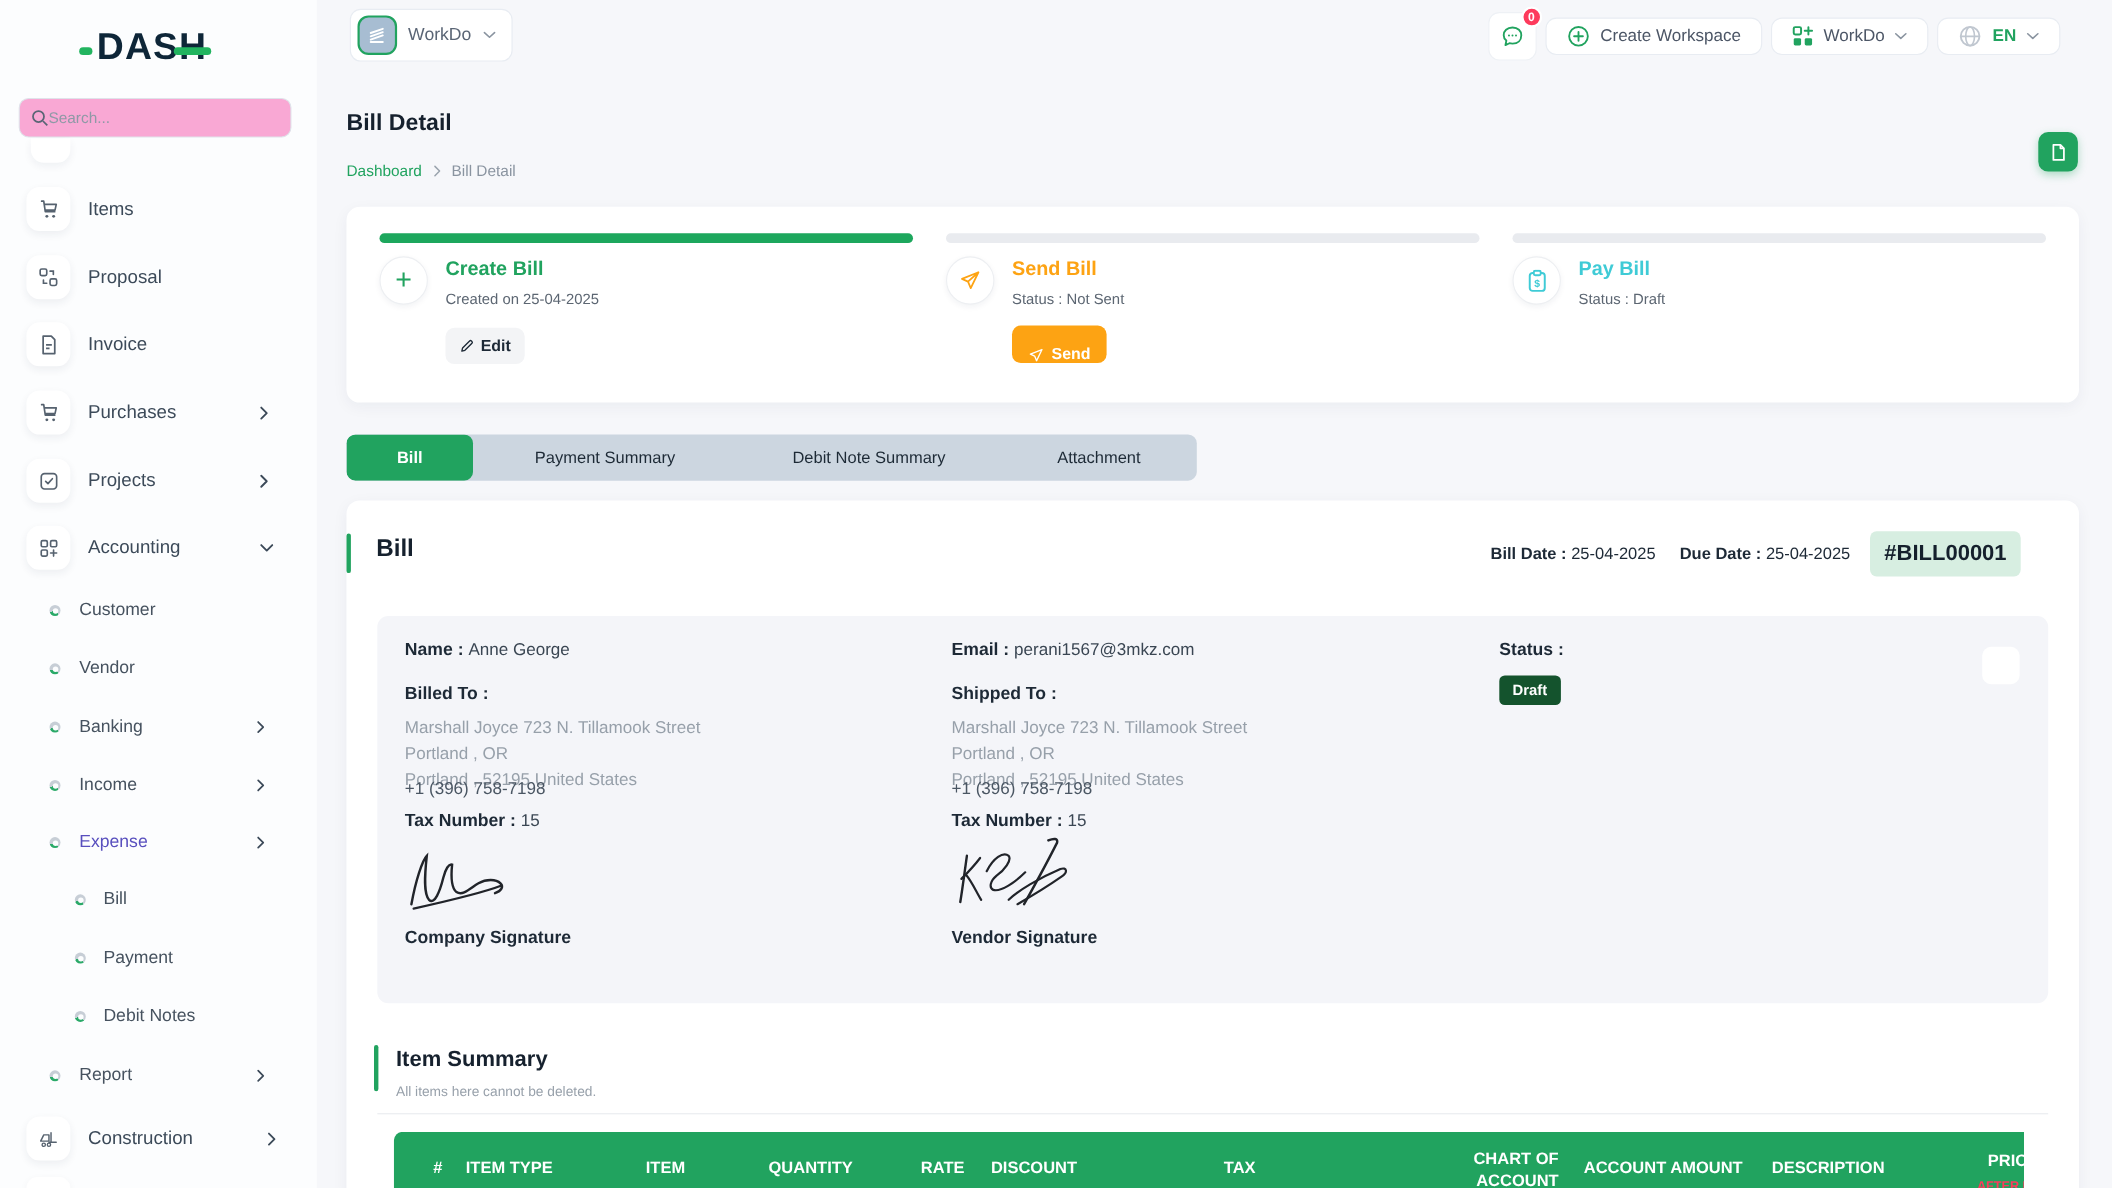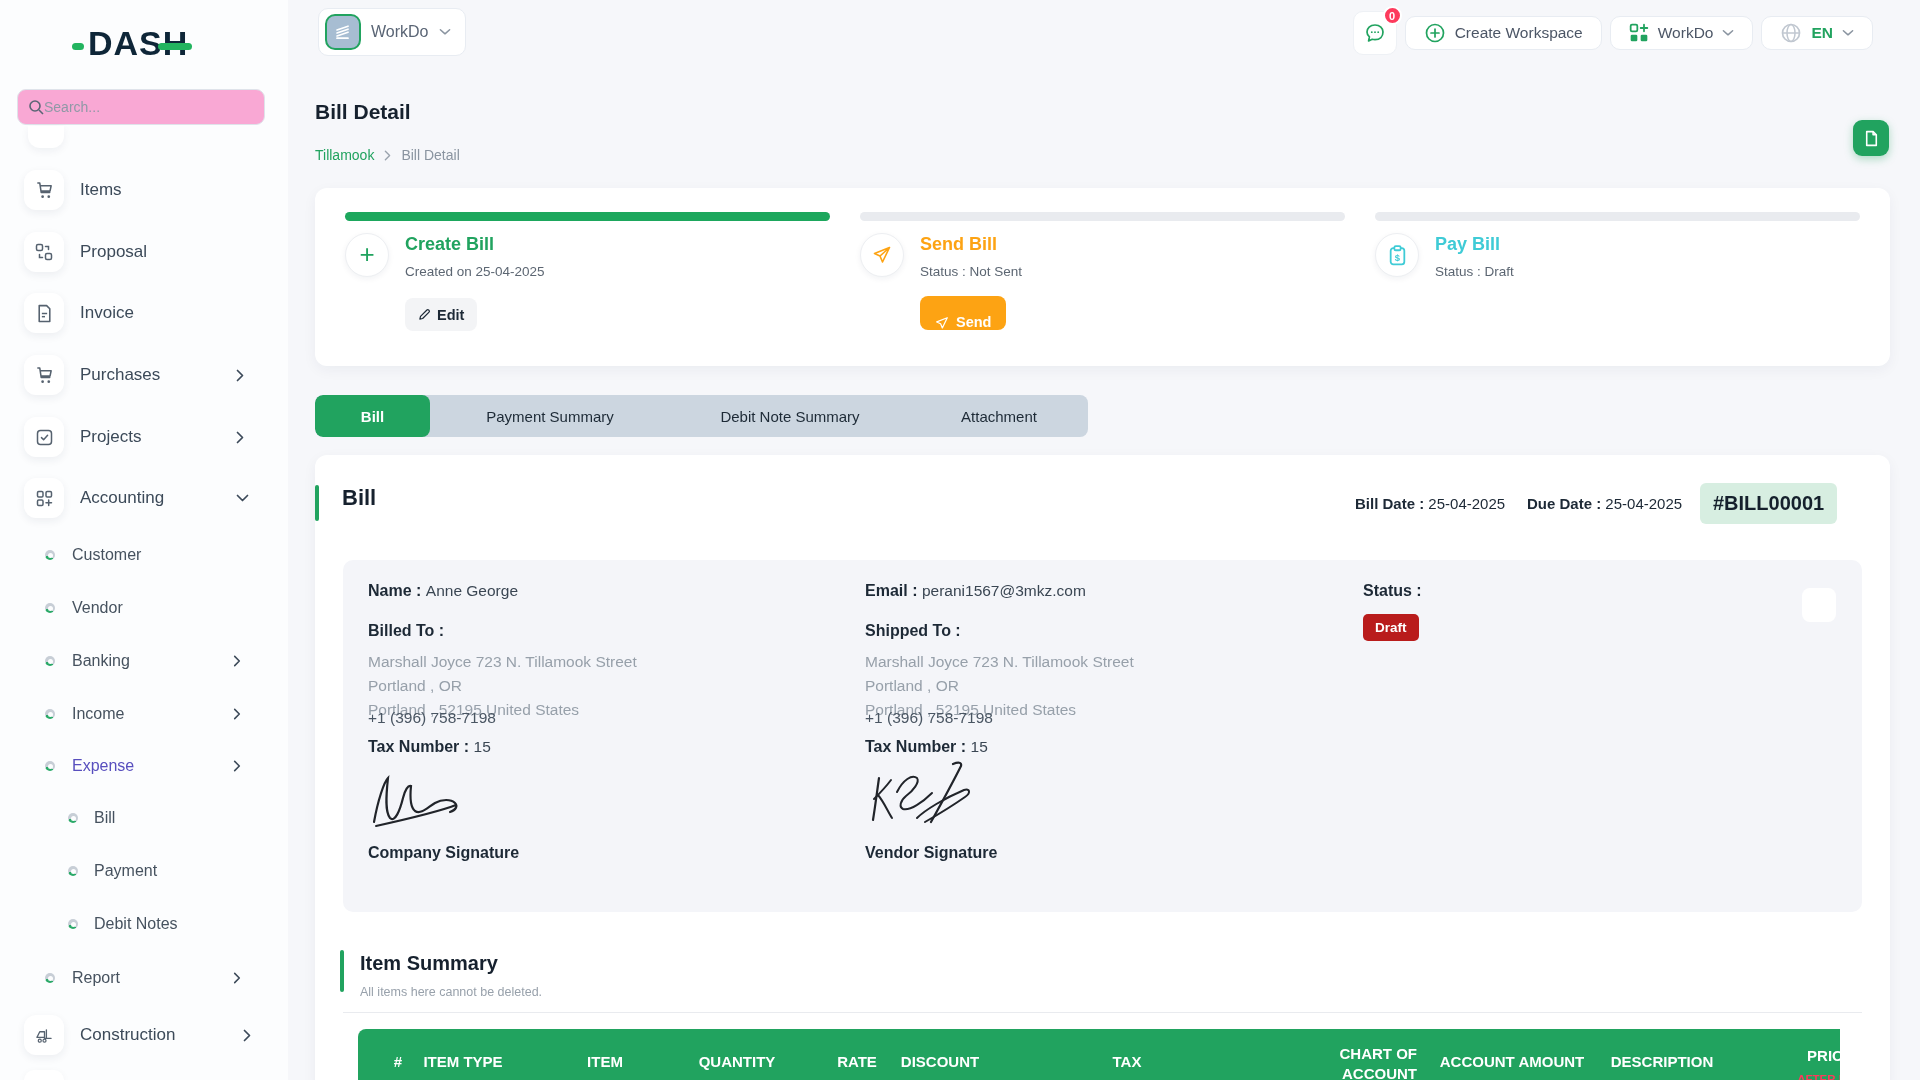--- a/index.html
+++ b/index.html
@@ -76,21 +76,21 @@
   .bill-meta b { font-weight:700; }
   .bill-badge { position:absolute; left:1385px; top:28px; background:#d7eee1; border-radius:6px; padding:9px 13px; font-size:20px; font-weight:700; color:#15202c; }
 
   .info-panel { position:absolute; left:28px; top:105px; width:1519px; height:352px; background:#f4f5f9; border-radius:10px; }
   .ip-col { position:absolute; top:0; width:480px; }
   .lbl { font-weight:700; font-size:16px; color:#1d2936; }
   .val { font-size:15.5px; color:#3a4653; font-weight:400; }
   .addr { font-size:15.5px; color:#97a0aa; line-height:24px; }
   .phone { font-size:15.5px; color:#4a5663; }
   .white-sq { position:absolute; left:1459px; top:28px; width:34px; height:34px; background:#fff; border-radius:8px; }
-  .draft-badge { position:absolute; left:0; top:54px; background:#b91c1c; color:#fff; font-size:13.5px; font-weight:600; border-radius:5px; padding:6px 12px; display:inline-block; }
+  .draft-badge { position:absolute; left:0; top:54px; background:#14532d; color:#fff; font-size:13.5px; font-weight:600; border-radius:5px; padding:6px 12px; display:inline-block; }
   .sig-label { font-size:16px; font-weight:700; color:#1d2936; }
 
   .is-title { position:absolute; left:360px; top:952px; font-size:20px; font-weight:700; color:#16212e; }
   .is-sub { position:absolute; left:360px; top:985px; font-size:12.5px; color:#98a1ab; }
   .is-divider { position:absolute; left:343px; top:1012px; width:1519px; height:1px; background:#e9ebef; }
 
   .table-wrap { position:absolute; left:358px; top:1029px; width:1482px; height:51px; overflow:hidden; }
   .thead { position:absolute; left:0; top:0; width:1560px; height:80px; background:#21a35f; border-radius:8px 8px 0 0; }
   .th { position:absolute; transform:translateX(-50%); color:#fff; font-size:15px; font-weight:700; white-space:nowrap; top:24px; }
   .th.wrap2 { white-space:normal; text-align:right; width:110px; top:15px; line-height:20px; }
@@ -320,21 +320,21 @@
       </svg>
     <span class="lang-en">EN</span>
     <svg width="12" height="8" viewBox="0 0 13 8">
         <polyline points="1.5,1.5 6.5,6 11.5,1.5" fill="none" stroke="#8a94a0" stroke-width="1.6" stroke-linecap="round" stroke-linejoin="round"></polyline>
       </svg>
   </div>
 </div>
 
 <div class="page-title">Bill Detail</div>
 <div class="breadcrumb">
-  <span class="bc-home">Tillamook</span>
+  <span class="bc-home">Dashboard</span>
   <svg width="7" height="11" viewBox="0 0 8 13">
       <polyline points="1.5,1.5 6.5,6.5 1.5,11.5" fill="none" stroke="#9aa3ad" stroke-width="1.6" stroke-linecap="round" stroke-linejoin="round"></polyline>
     </svg>
   <span class="bc-current">Bill Detail</span>
 </div>
 <div class="doc-btn">
   <svg width="15" height="17" viewBox="0 0 14 16">
       <path d="M2.5 1.5 h6 l3 3 v10 h-9 z" fill="none" stroke="#ffffff" stroke-width="1.5" stroke-linejoin="round"></path>
       <path d="M8.5 1.5 v3 h3" fill="none" stroke="#ffffff" stroke-width="1.5" stroke-linejoin="round"></path>
     </svg>

